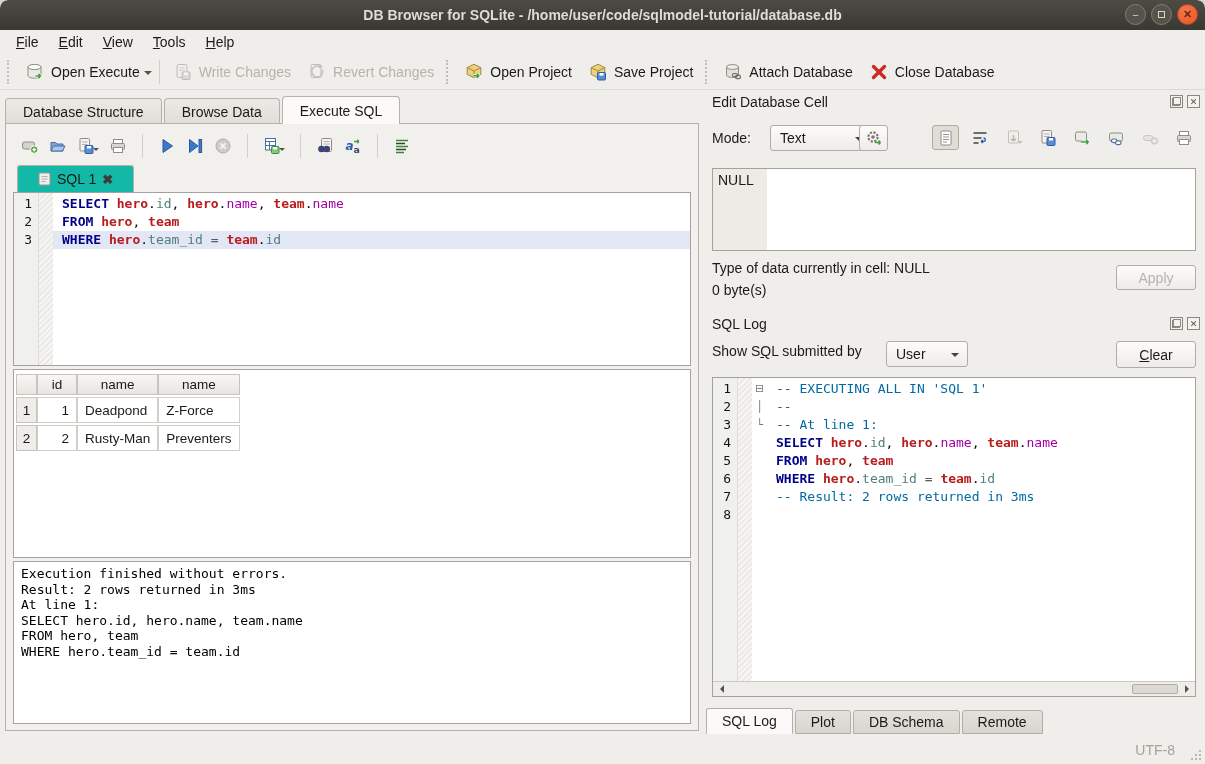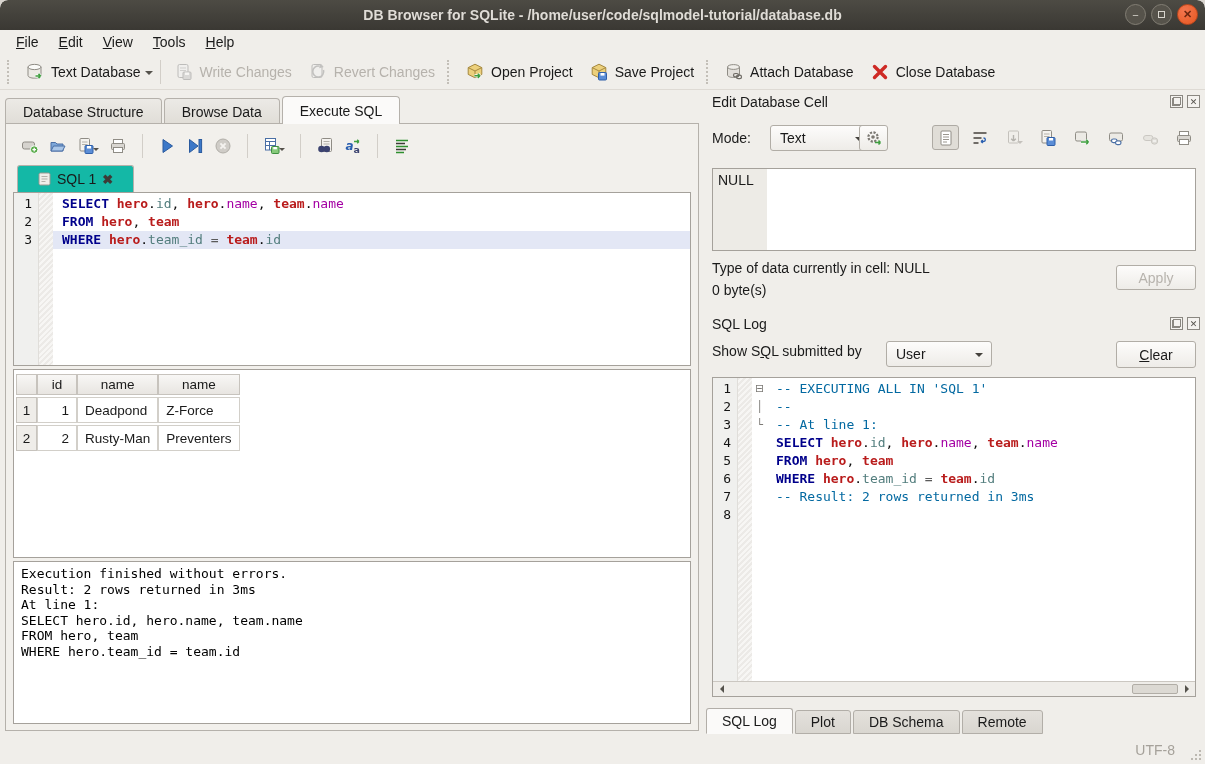--- a/index.html
+++ b/index.html
@@ -150,21 +150,21 @@
     <div class="tgrip"></div>
     <div class="tbtn">
       <span>
           <svg width="20" height="20" viewBox="0 0 20 20">
             <path d="M3 5v8.5c0 1.5 2.9 2.7 6.5 2.7s6.5-1.2 6.5-2.7V5" fill="#eceae5" stroke="#8f8c85"></path>
             <ellipse cx="9.5" cy="5" rx="6.5" ry="2.6" fill="#fafaf8" stroke="#8f8c85"></ellipse>
             <path d="M10.5 14h5.2m0 0-2.2-2.2m2.2 2.2-2.2 2.2" stroke="#fff" stroke-width="3" fill="none"></path>
             <path d="M10.5 14h5.2m0 0-2.2-2.2m2.2 2.2-2.2 2.2" stroke="#3f9e3f" stroke-width="1.7" fill="none"></path>
           </svg>
         </span>
-      <span>Text Database</span>
+      <span>Open Execute</span>
     </div>
     <div class="dd-arrow"></div>
     <div class="vsep"></div>
     <div class="tbtn disabled">
       <span>
           <svg width="20" height="20" viewBox="0 0 20 20">
             <rect x="4" y="2.5" width="10" height="13" rx="1.5" fill="#f2f0ec" stroke="#8f8c85"></rect>
             <path d="M6 6h6M6 8.5h6" stroke="#b4b1aa"></path>
             <rect x="9" y="10" width="8" height="7.5" rx="1" fill="#c9c6c0" stroke="#8f8c85"></rect>
             <rect x="11" y="10.5" width="4" height="2.4" fill="#fff"></rect>
@@ -480,21 +480,21 @@
       <span>Apply</span>
     </div>
 
     <div class="dock-title" style="top:226px;">SQL Log</div>
     <div class="dock-btns" style="top:227px;">
       <span class="dbtn float"></span>
       <span class="dbtn">✕</span>
     </div>
 
     <div style="position:absolute; left:6px; top:253px;">Show S<u>Q</u>L submitted by</div>
-    <div class="combo" style="position:absolute; left:180px; top:251px; width:106px;">
+    <div class="combo" style="position:absolute; left:180px; top:251px; width:82px;">
       <span>User</span>
     </div>
     <div class="btn" style="position:absolute; right:9px; top:251px; width:80px; height:27px;">
       <span><u>C</u>lear</span>
     </div>
 
     <div id="logbox">
       <div class="code-area">
           <div class="cl">
             <span class="ln">1</span>

